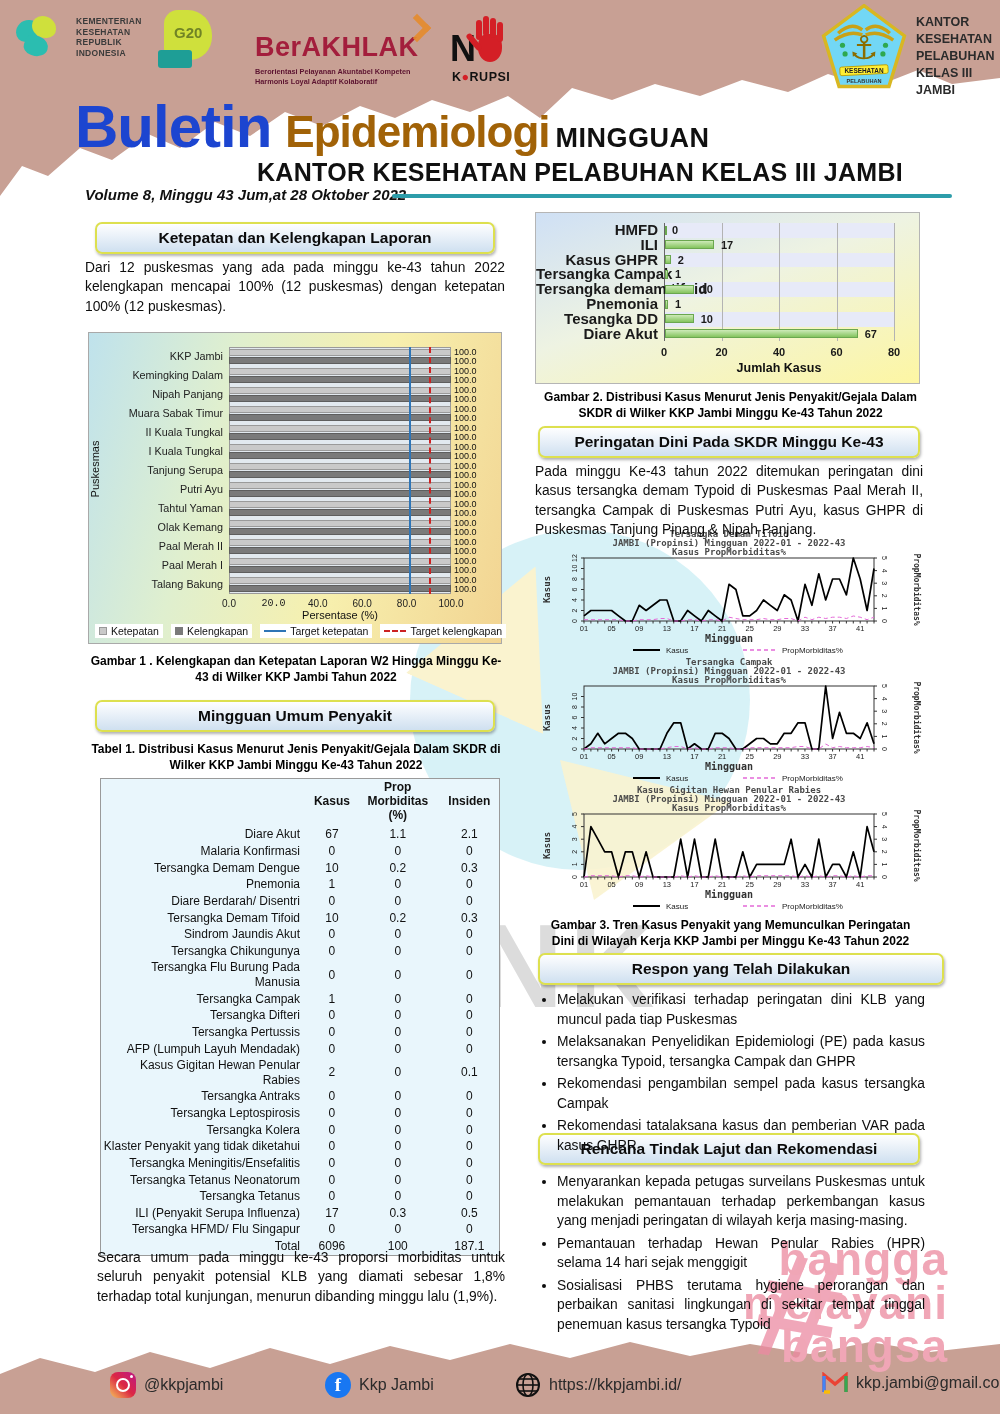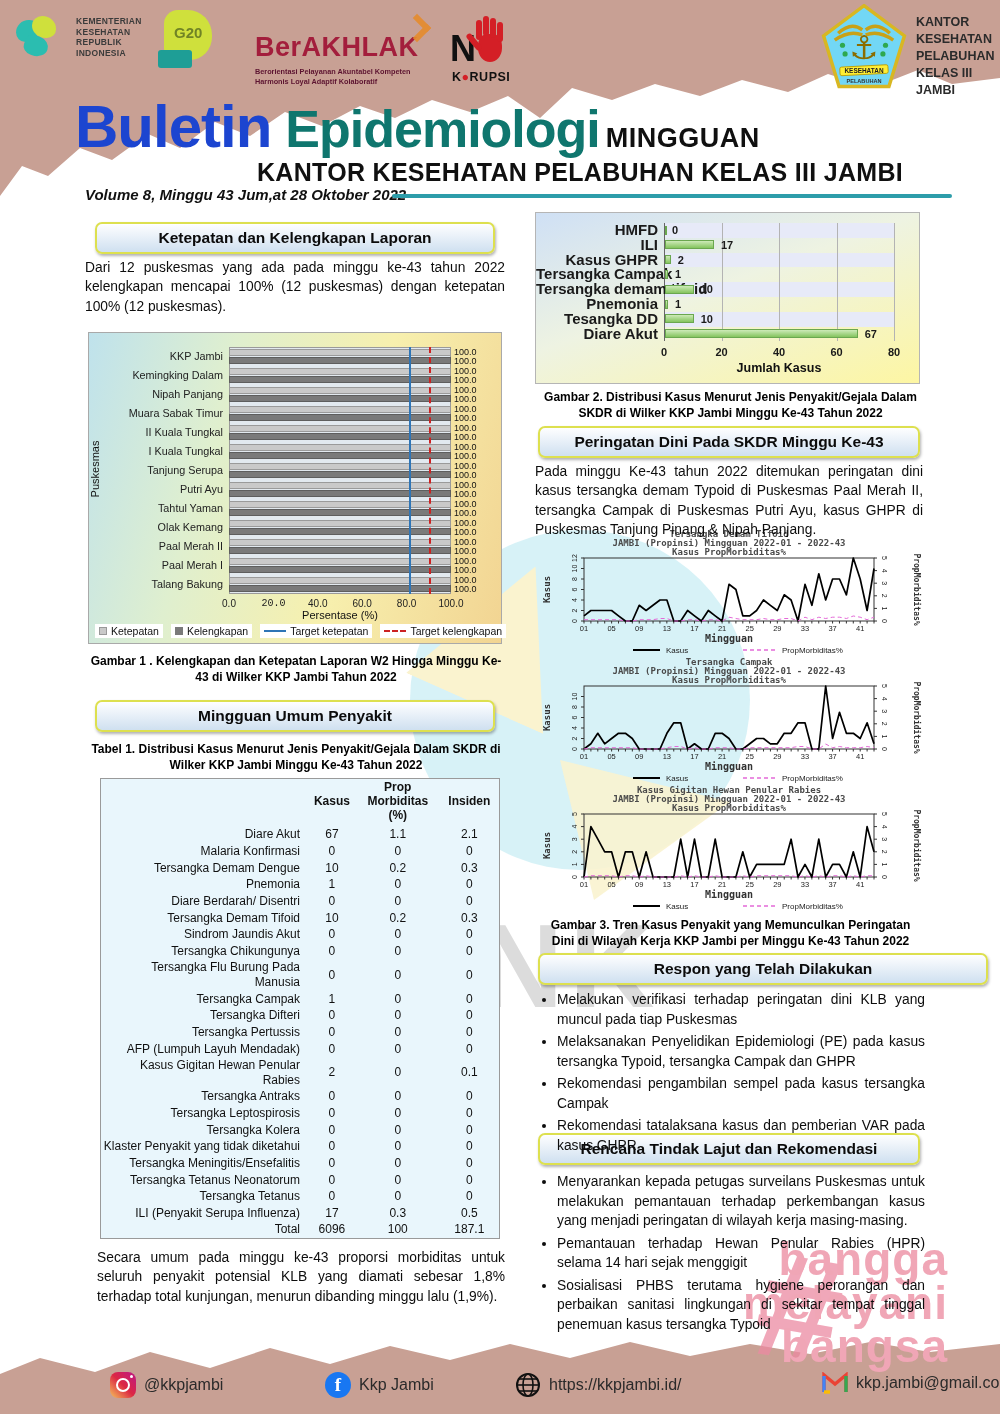--- a/index.html
+++ b/index.html
@@ -59,21 +59,21 @@
   .nk-palm { position:absolute; left:8px; top:18px; width:24px; height:28px; background:#d41f26; border-radius:40% 40% 50% 50%; }
   .nk-f { position:absolute; width:6px; height:20px; background:#d41f26; border-radius:3px; }
   .nk-word { position:absolute; left:2px; top:42px; font-size:12.5px; font-weight:bold; color:#111; letter-spacing:.5px;}
   .nk-dot { color:#d41f26; }
   .emblem { position:absolute; left:820px; top:4px; width:88px; height:86px; }
   .kkp-badge { position:absolute; left:916px; top:14px; width:80px; font-size:12.5px; font-weight:bold;
     color:#2b2b2b; line-height:1.35; }
   
   .title-row { position:absolute; left:75px; top:92px; display:flex; align-items:baseline; white-space:nowrap;}
   .t-blue { font-size:60px; font-weight:bold; color:#1c45d0; letter-spacing:-1px;}
-  .t-red  { font-size:52px; font-weight:bold; color:#0f766e; letter-spacing:-1px; margin-left:14px;}
+  .t-red  { font-size:44px; font-weight:bold; color:#a16207; letter-spacing:-1px; margin-left:14px;}
   .t-black{ font-size:27px; font-weight:bold; color:#101010; margin-left:6px; letter-spacing:.5px;}
   .subtitle { position:absolute; left:230px; top:158px; width:700px; text-align:center;
     font-size:25px; font-weight:bold; color:#101010; letter-spacing:.3px;}
   .volume { position:absolute; left:85px; top:186px; font-size:15px; font-weight:bold; font-style:italic;}
   .volume-rule { position:absolute; left:392px; top:194px; width:560px; height:4px; background:#2d9daa; border-radius:2px;}
   
   .secbox { position:absolute; border:2px solid #dde04f; border-radius:7px;
     background:linear-gradient(#fefeff,#cfe0f0); box-shadow:1px 2px 3px rgba(0,0,0,.3);
     text-align:center; font-weight:bold; font-size:15.5px; color:#0b0b0b; padding:5px 4px;}
   .caption { position:absolute; font-size:12px; font-weight:bold; text-align:center; color:#000; line-height:1.3; z-index:2;}
@@ -458,20 +458,26 @@
           <td class="lbl">Tersangka Tetanus</td>
           <td class="num">0</td>
           <td class="num">0</td>
           <td class="num">0</td>
         </tr>
         <tr>
           <td class="lbl">ILI (Penyakit Serupa Influenza)</td>
           <td class="num">17</td>
           <td class="num">0.3</td>
           <td class="num">0.5</td>
+        </tr>
+        <tr>
+          <td class="lbl">Tersangka HFMD/ Flu Singapur</td>
+          <td class="num">0</td>
+          <td class="num">0</td>
+          <td class="num">0</td>
         </tr>
         <tr>
           <td class="lbl">Total</td>
           <td class="num">6096</td>
           <td class="num">100</td>
           <td class="num">187.1</td>
         </tr>
       </tbody>
     </table>
 
@@ -801,21 +807,21 @@
       <text x="376" y="61.5" font-size="8" font-weight="bold" fill="#333" text-anchor="middle" font-family="DejaVu Sans Mono, monospace" transform="rotate(90 376 61.5)">PropMorbiditas%</text>
       <text x="191" y="114" font-size="10" font-weight="bold" fill="#333" text-anchor="middle" font-family="DejaVu Sans Mono, monospace">Mingguan</text>
       <line x1="95" y1="122" x2="122" y2="122" stroke="#000" stroke-width="2"></line>
       <text x="128" y="125" font-size="8" fill="#222">Kasus</text>
       <line x1="205" y1="122" x2="238" y2="122" stroke="#e469d8" stroke-width="1.5" stroke-dasharray="4 3"></line>
       <text x="244" y="125" font-size="8" fill="#222">PropMorbiditas%</text>
     </svg>
 
   <div class="caption" style="left:538px;top:918px;width:385px;">Gambar 3. Tren Kasus Penyakit yang Memunculkan Peringatan Dini  di Wilayah Kerja KKP Jambi per Minggu Ke-43 Tahun 2022</div>
 
-  <div class="secbox" style="left:538px;top:953px;width:450px;">Respon yang Telah Dilakukan</div>
+  <div class="secbox" style="left:538px;top:953px;width:406px;">Respon yang Telah Dilakukan</div>
   <ul class="bullets" id="respon-list" style="left:535px;top:990px;width:390px;">
       <li>Melakukan verifikasi terhadap peringatan dini KLB yang muncul pada tiap Puskesmas</li>
       <li>Melaksanakan Penyelidikan Epidemiologi (PE) pada kasus tersangka Typoid, tersangka Campak dan GHPR</li>
       <li>Rekomendasi pengambilan sempel pada kasus tersangka Campak</li>
       <li>Rekomendasi tatalaksana kasus dan pemberian VAR pada kasus GHPR</li>
     </ul>
 
   <div class="secbox" style="left:538px;top:1133px;width:382px;">Rencana Tindak Lajut dan Rekomendasi</div>
   <ul class="bullets" id="rencana-list" style="left:535px;top:1172px;width:390px;">
       <li>Menyarankan kepada petugas surveilans Puskesmas untuk melakukan pemantauan terhadap perkembangan kasus yang menjadi peringatan di wilayah kerja masing-masing.</li>

